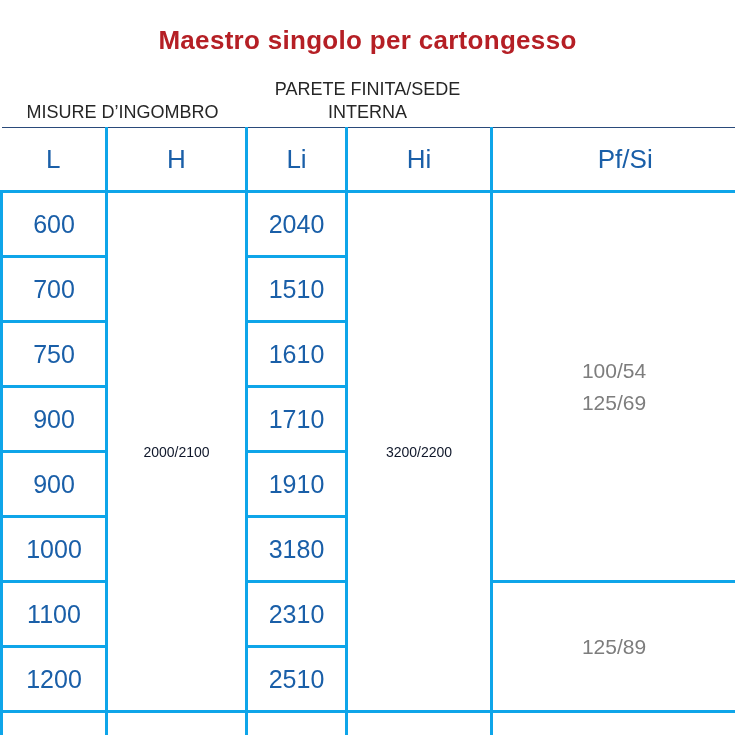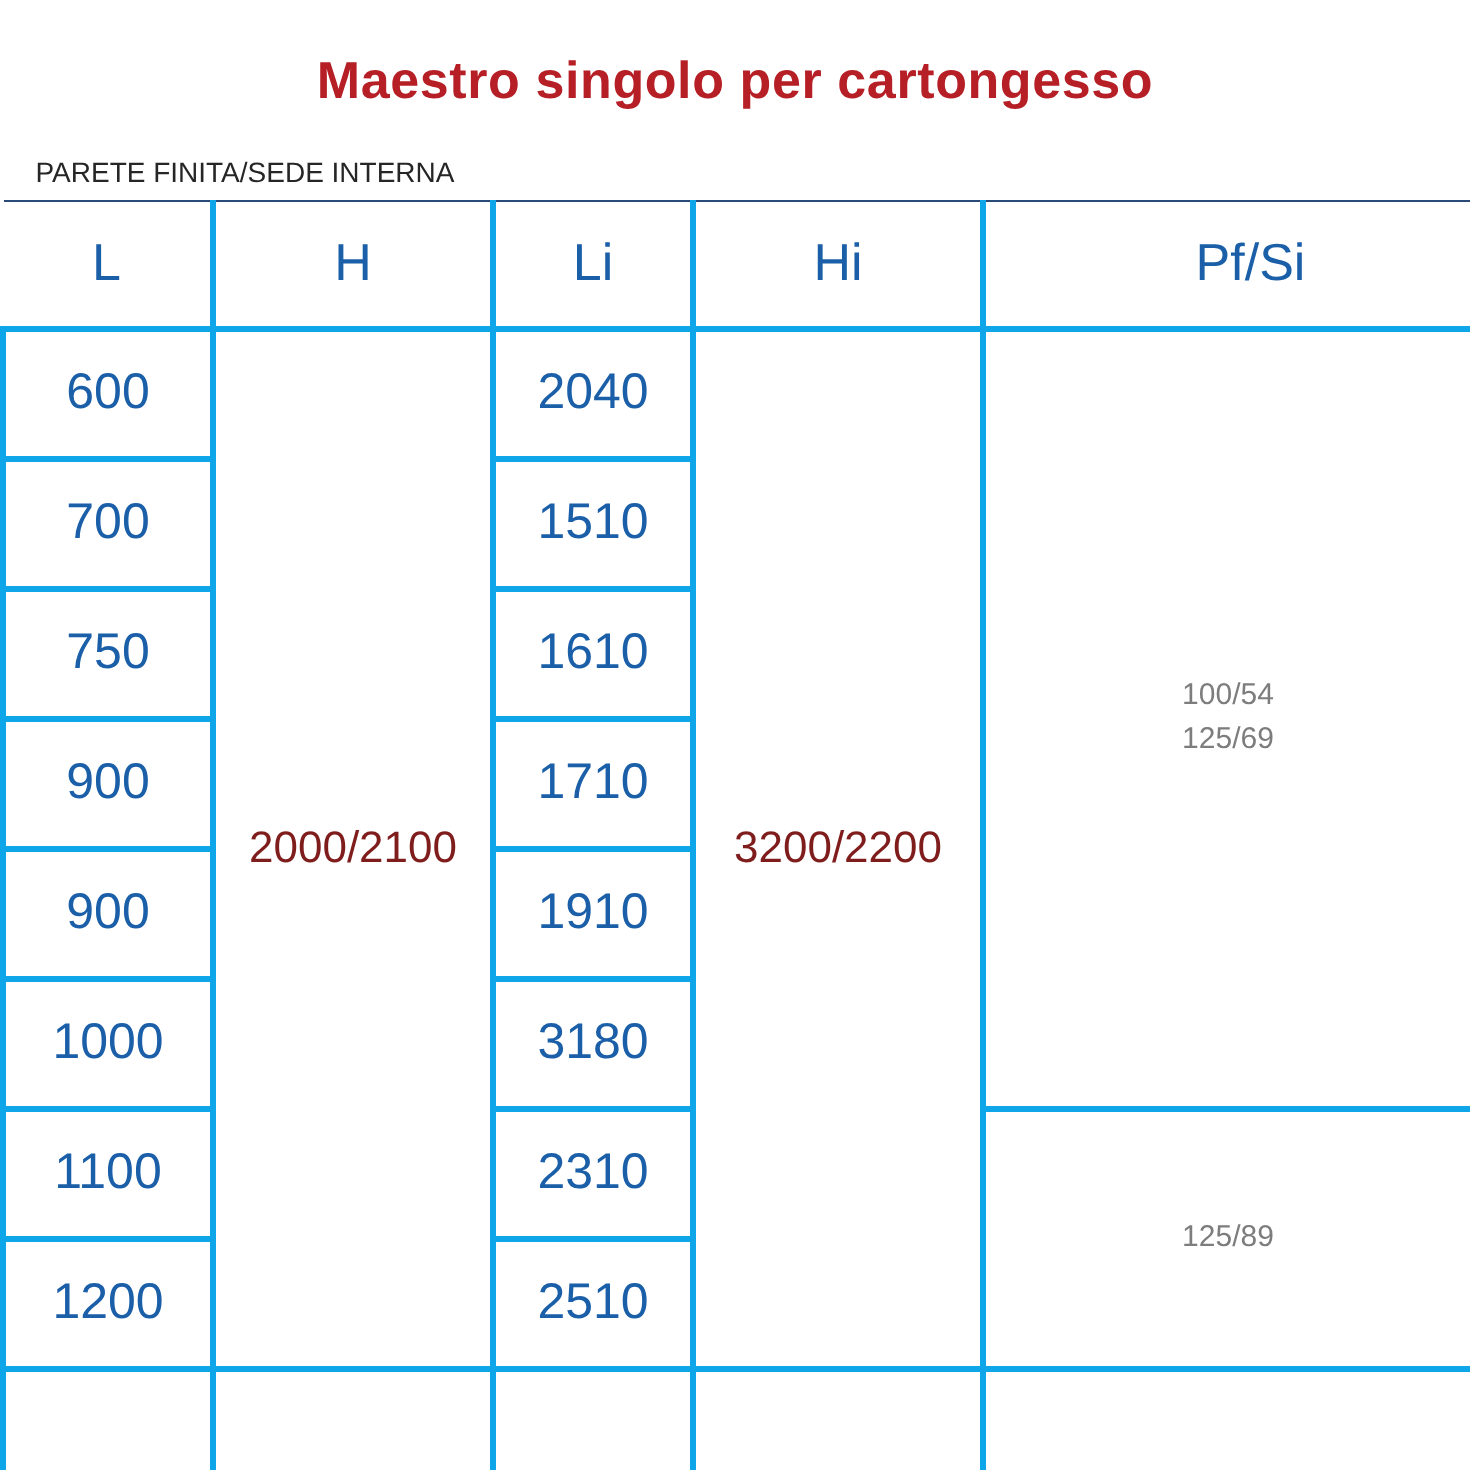--- a/index.html
+++ b/index.html
@@ -29,21 +29,21 @@
     padding-bottom: 0;
   }
   .group-headers {
     display: flex;
     width: 735px;
     margin-top: 22px;
     align-items: flex-end;
   }
   .group-h {
     color: #262626;
-    font-size: 14px;
+    font-size: 18px;
     text-align: center;
     line-height: 1.25;
     padding-bottom: 4px;
   }
   .g-luce   { width: 245px; }
   .g-misure { width: 245px; }
   .g-parete { width: 245px; }
 
   table.main {
     border-collapse: collapse;
@@ -67,26 +67,26 @@
   }
   table.main tr.head-row th.no-left { border-left: none; }
   table.main tr.head-row th.no-right { border-right: none; padding-left: 21px; }
 
   td.val {
     height: 62px;
     color: #1a5fa8;
     font-size: 25px;
   }
   td.merged {
-    color: #7f1d1d;
-    font-size: 22px;
+    color: #0f172a;
+    font-size: 14px;
   }
   td.pf {
     color: #7d7d7d;
-    font-size: 15px;
+    font-size: 21px;
     line-height: 1.5;
     border-right: none;
   }
   td.blank {
     border-left: none;
     border-right: none;
     border-bottom: none;
   }
   .col-l  { width: 105px; }
   .col-h  { width: 140px; }
@@ -98,20 +98,21 @@
   tr.last-row td { border-bottom: none; }
 </style>
 </head>
 <body>
 
 <div class="page">
 
   <div class="title">Maestro singolo per cartongesso</div>
 
   <div class="group-headers">
+    <div class="group-h g-misure">MISURE D’INGOMBRO</div>
     <div class="group-h g-parete">PARETE FINITA/SEDE INTERNA</div>
   </div>
 
   <table class="main">
     <colgroup>
       <col class="col-l">
         <col class="col-h">
         <col class="col-li">
         <col class="col-hi">
         <col class="col-pf">

